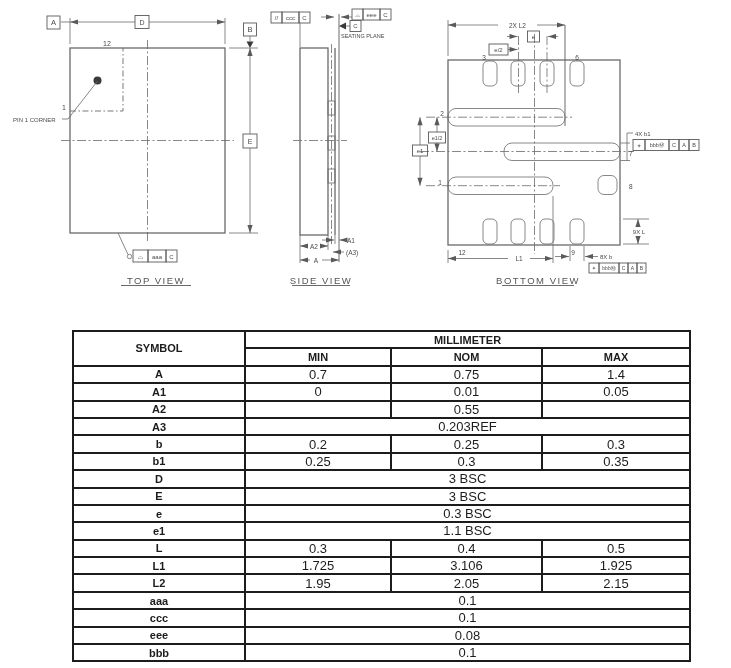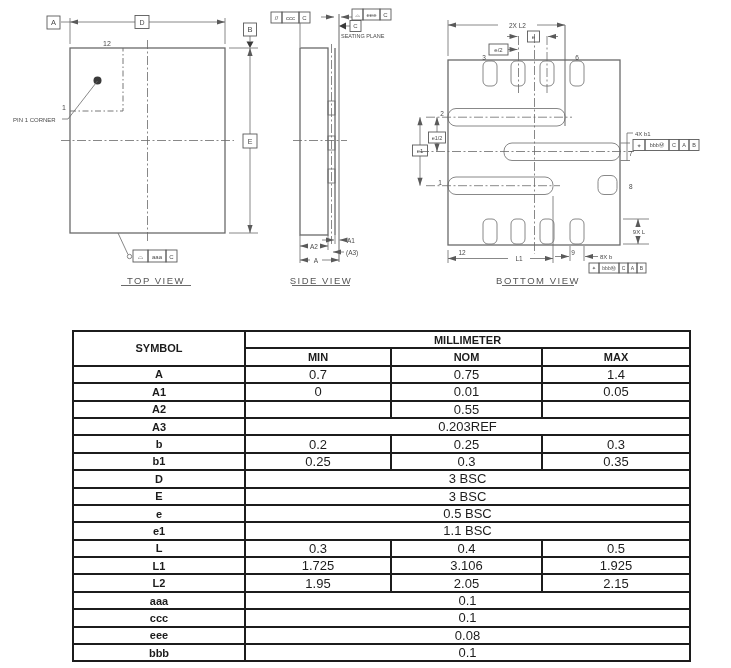--- a/index.html
+++ b/index.html
@@ -302,21 +302,21 @@
   <tr>
     <td class="sym">D</td>
     <td colspan="3">3 BSC</td>
   </tr>
   <tr>
     <td class="sym">E</td>
     <td colspan="3">3 BSC</td>
   </tr>
   <tr>
     <td class="sym">e</td>
-    <td colspan="3">0.5 BSC</td>
+    <td colspan="3">0.3 BSC</td>
   </tr>
   <tr>
     <td class="sym">e1</td>
     <td colspan="3">1.1 BSC</td>
   </tr>
   <tr>
     <td class="sym">L</td>
     <td>0.3</td>
     <td>0.4</td>
     <td>0.5</td>

